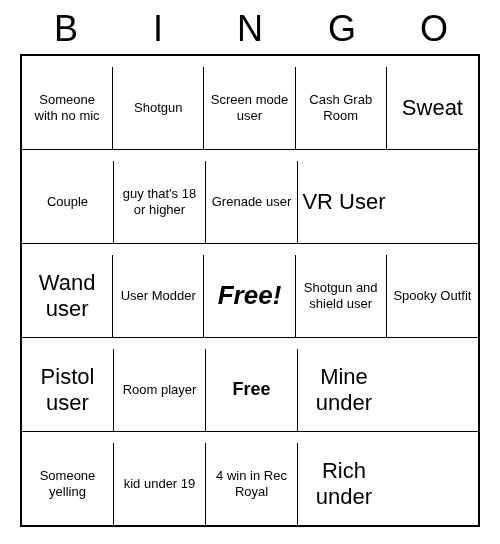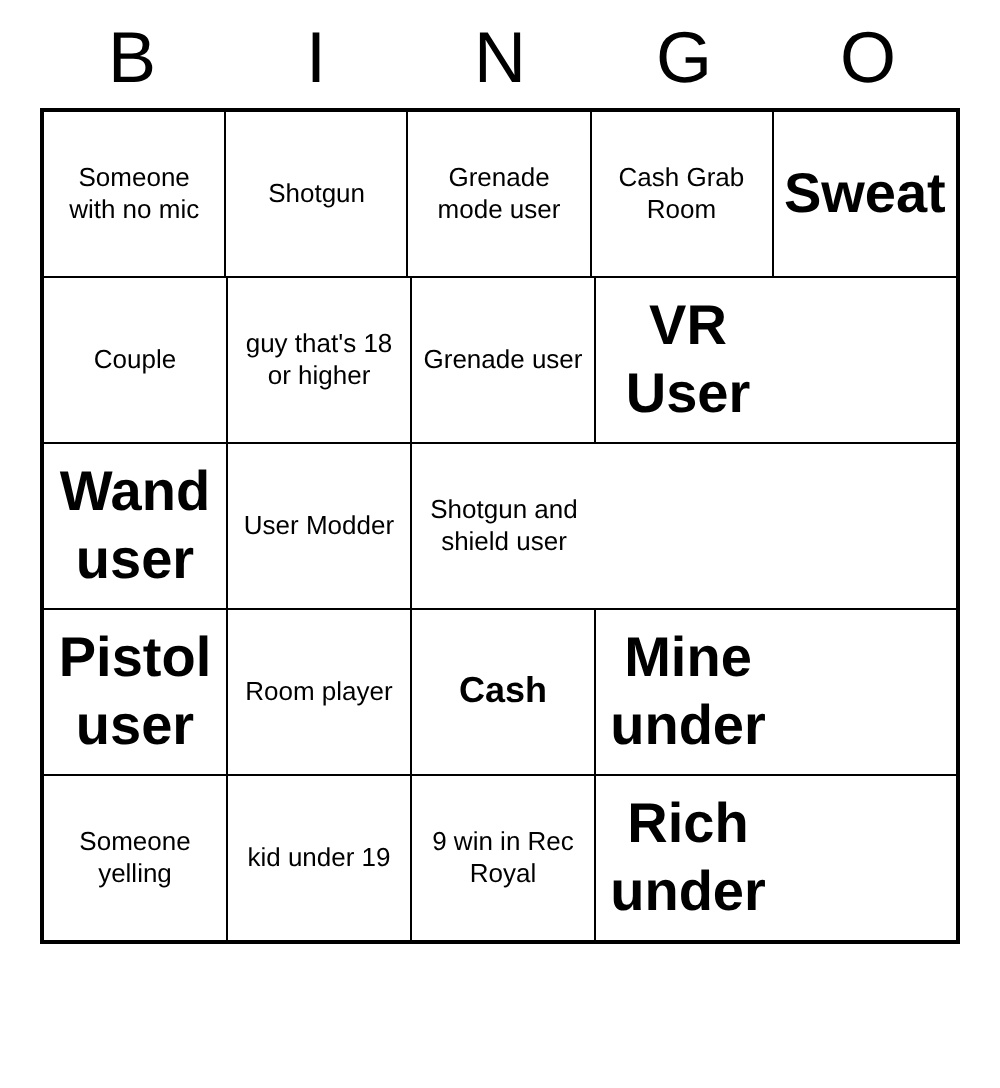--- a/index.html
+++ b/index.html
@@ -35,20 +35,21 @@
     }
 
     .bingo-grid {
       border: 2px solid #000;
       width: 460px;
     }
 
     .bingo-row {
       display: flex;
       border-bottom: 1px solid #000;
+      margin-top: 11px;
     }
 
     .bingo-row:last-child {
       border-bottom: none;
     }
 
     .bingo-cell {
       width: 92px;
       min-height: 82px;
       border-right: 1px solid #000;
@@ -60,22 +61,22 @@
       font-size: 13px;
       line-height: 1.2;
       color: #000;
     }
 
     .bingo-cell:last-child {
       border-right: none;
     }
 
     .bingo-cell.large-text {
-      font-size: 28px;
-      font-weight: bold;
+      font-size: 22px;
+      font-weight: normal;
     }
 
     .bingo-cell.medium-text {
       font-size: 18px;
       font-weight: bold;
     }
 
     .bingo-cell.free-cell {
       font-size: 26px;
       font-weight: bold;
@@ -91,44 +92,46 @@
   <span class="bingo-letter">N</span>
   <span class="bingo-letter">G</span>
   <span class="bingo-letter">O</span>
 </div>
 
 <div class="bingo-grid">
 
   <div class="bingo-row">
     <div class="bingo-cell">Someone with no mic</div>
     <div class="bingo-cell">Shotgun</div>
-    <div class="bingo-cell">Grenade mode user</div>
+    <div class="bingo-cell">Screen mode user</div>
     <div class="bingo-cell">Cash Grab Room</div>
     <div class="bingo-cell large-text">Sweat</div>
   </div>
 
   <div class="bingo-row">
     <div class="bingo-cell">Couple</div>
     <div class="bingo-cell">guy that's 18 or higher</div>
     <div class="bingo-cell">Grenade user</div>
     <div class="bingo-cell large-text">VR User</div>
   </div>
 
   <div class="bingo-row">
     <div class="bingo-cell large-text">Wand user</div>
     <div class="bingo-cell">User Modder</div>
+    <div class="bingo-cell free-cell">Free!</div>
     <div class="bingo-cell">Shotgun and shield user</div>
+    <div class="bingo-cell">Spooky Outfit</div>
   </div>
 
   <div class="bingo-row">
     <div class="bingo-cell large-text">Pistol user</div>
     <div class="bingo-cell">Room player</div>
-    <div class="bingo-cell medium-text">Cash</div>
+    <div class="bingo-cell medium-text">Free</div>
     <div class="bingo-cell large-text">Mine under</div>
   </div>
 
   <div class="bingo-row">
     <div class="bingo-cell">Someone yelling</div>
     <div class="bingo-cell">kid under 19</div>
-    <div class="bingo-cell">9 win in Rec Royal</div>
+    <div class="bingo-cell">4 win in Rec Royal</div>
     <div class="bingo-cell large-text">Rich under</div>
   </div>
 </div>
 
 </body></html>

